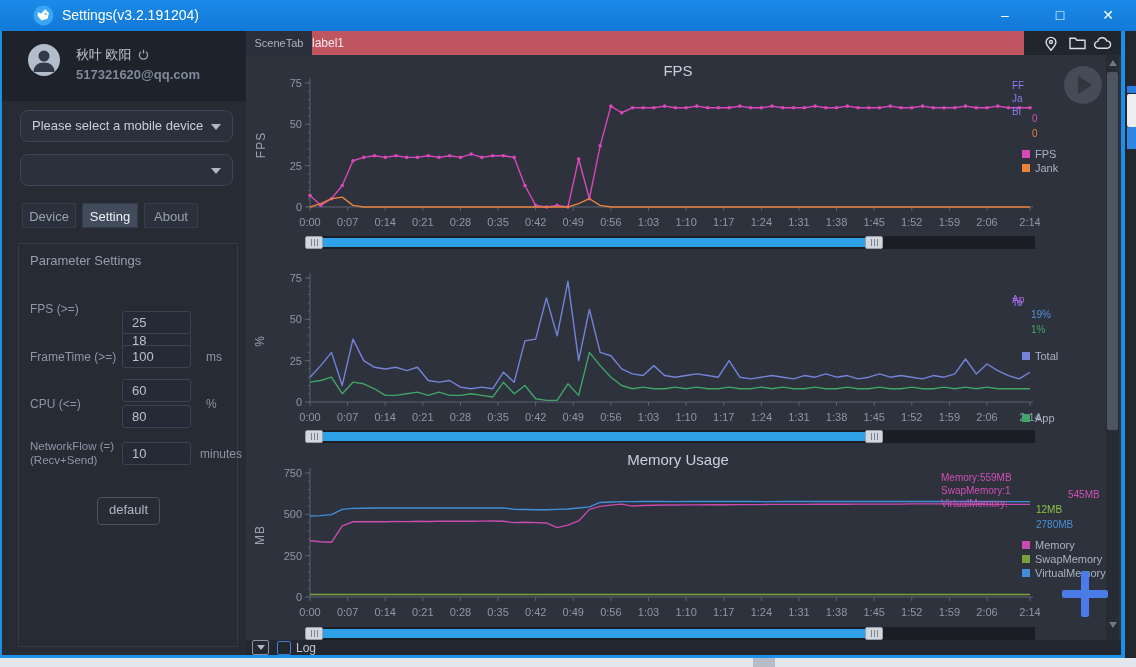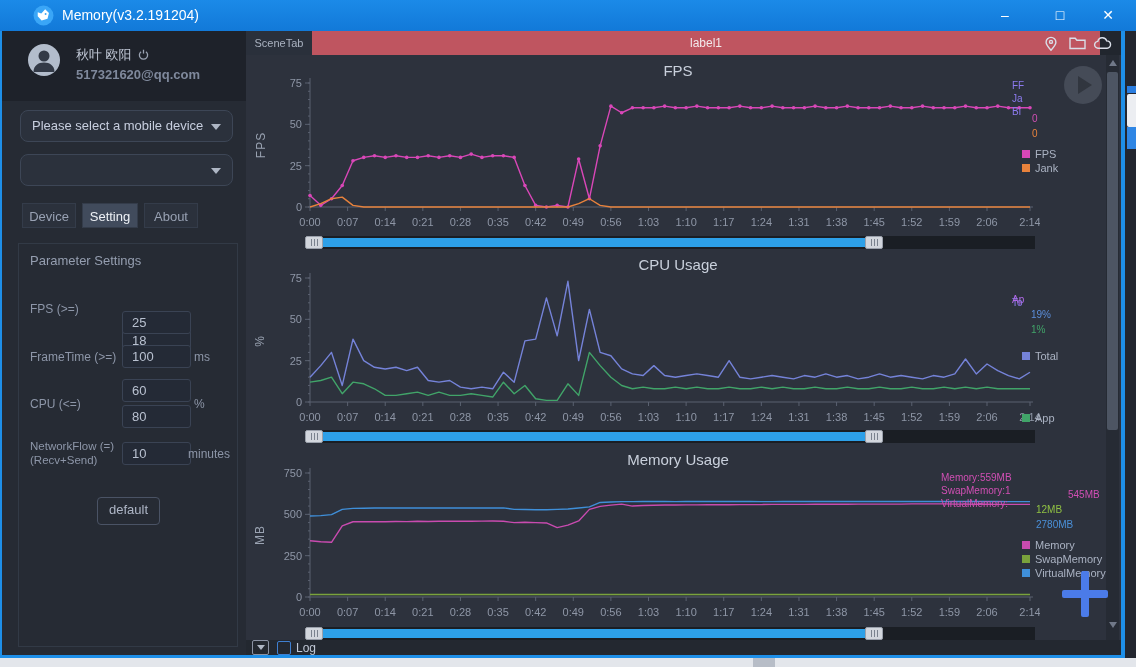--- a/index.html
+++ b/index.html
@@ -27,27 +27,27 @@
   .username{left:76px;top:46px;color:#c3cad8;font-size:13px;display:flex;align-items:center;gap:6px;}
   .useremail{left:76px;top:67px;color:#7f899c;font-size:13px;font-weight:bold;}
   .select{left:20px;width:213px;height:32px;background:#2b313c;border:1px solid #3d4656;border-radius:8px;box-sizing:border-box;color:#c7cede;font-size:13px;line-height:30px;padding-left:11px;}
   .caret{position:absolute;right:11px;top:13px;width:0;height:0;border-left:5px solid transparent;border-right:5px solid transparent;border-top:6px solid #aeb6c4;}
   .tabbtn{top:203px;height:25px;font-size:13px;text-align:center;line-height:25px;background:#2b313c;color:#98a1b3;border:1px solid #343c4a;box-sizing:border-box;}
   .tabbtn.active{background:#414b5c;color:#eef1f6;}
   .panel{left:18px;top:243px;width:220px;height:404px;border:1px solid #323a46;box-sizing:border-box;}
   .p-title{left:30px;top:253px;color:#959eb0;font-size:13px;}
   .p-label{color:#8d96a8;font-size:12px;}
   .p-input{position:absolute;width:58px;height:21px;background:#242a36;border:1px solid #3a4354;border-radius:3px;color:#b9c1d0;font-size:13px;padding:0 0 0 9px;box-sizing:content-box;}
-  .p-suffix{color:#8d96a8;font-size:12px;}
+  .p-suffix{color:#8d96a8;font-size:12px;margin-left:12px;}
   .default-btn{left:97px;top:497px;width:61px;height:26px;background:transparent;border:1px solid #4a5365;border-radius:4px;color:#aeb6c6;font-size:13px;text-align:center;line-height:24px;}
   
   .main-bg{left:246px;top:55px;width:875px;height:585px;background:#2d323d;}
   .scenebar{left:246px;top:31px;width:875px;height:24px;background:#21262e;}
   .scenetab-cell{left:246px;top:31px;width:66px;height:24px;background:#2a303b;color:#aab2c0;font-size:11px;text-align:center;line-height:24px;border-right:1px solid #1a1e25;}
-  .redtab{left:312px;top:31px;width:788px;height:24px;background:#bf5560;color:#f2e8ea;font-size:12px;text-align:center;line-height:24px;}
+  .redtab{left:312px;top:31px;width:712px;height:24px;background:#bf5560;color:#f2e8ea;font-size:12px;text-align:left;line-height:24px;}
   .scene-icon{top:34px;width:19px;height:18px;}
   .bottombar{left:246px;top:640px;width:875px;height:15px;background:#232830;}
   .collapse-btn{left:252px;top:640px;width:15px;height:13px;border:1px solid #8b93a4;border-radius:2px;display:flex;align-items:center;justify-content:center;}
   .collapse-tri{width:0;height:0;border-left:4px solid transparent;border-right:4px solid transparent;border-top:5px solid #aeb6c4;}
   .log-check{left:277px;top:641px;width:12px;height:12px;border:1px solid #3f7fd0;border-radius:2px;}
   .log-label{left:296px;top:641px;color:#c0c8d6;font-size:12px;}
   
   .chart-title{left:246px;width:864px;text-align:center;color:#c9d0dc;font-size:15px;}
   .ylabel{color:#9aa3b2;font-size:12px;letter-spacing:1px;transform:rotate(-90deg);transform-origin:center;}
   .chart-svg{left:270px;width:770px;height:162px;}
@@ -78,21 +78,21 @@
 <div id="app">
 
   <div class="abs titlebar"></div>
   <div class="abs logo">
     <svg width="21" height="21" viewBox="0 0 20 20">
         <circle cx="10" cy="10" r="9.5" fill="#3aa6f7"></circle>
         <path d="M4.5 7l3.4 1.2L11.6 4l3.6 3.6-1.4 5.6-5.6 1.6-3.7-4z" fill="#fff"></path>
         <circle cx="12" cy="8.6" r="0.9" fill="#3aa6f7"></circle>
       </svg>
   </div>
-  <div class="abs title-text">Memory(v3.2.191204)</div>
+  <div class="abs title-text">Settings(v3.2.191204)</div>
   <div class="abs winbtn" style="left:985px;">–</div>
   <div class="abs winbtn" style="left:1040px;">□</div>
   <div class="abs winbtn" style="left:1088px;">✕</div>
 
   <div class="abs bg-sliver"></div>
   <div class="abs sliver-blue1"></div>
   <div class="abs sliver-white"></div>
   <div class="abs sliver-blue2"></div>
   <div class="abs bg-strip-bottom"></div>
   <div class="abs bg-strip-blob"></div>
@@ -169,21 +169,20 @@
         <path d="M2 4.2h5.2l1.7 2.1H17v8.2H2z"></path>
       </svg>
   </div>
   <div class="abs scene-icon" style="left:1093px;">
     <svg width="19" height="18" viewBox="0 0 19 18" fill="none" stroke="#d9dee8" stroke-width="1.4">
         <path d="M5.2 14.2a3.4 3.4 0 0 1-.4-6.8 4.6 4.6 0 0 1 8.9-.5 3.1 3.1 0 0 1 .4 7.3z"></path>
       </svg>
   </div>
 
   <div class="abs chart-title" style="top:62px;">FPS</div>
-  <div class="abs chart-title" style="top:256px;">CPU Usage</div>
   <div class="abs chart-title" style="top:451px;">Memory Usage</div>
   <div class="abs ylabel" style="left:248px;top:138px;">FPS</div>
   <div class="abs ylabel" style="left:254px;top:334px;">%</div>
   <div class="abs ylabel" style="left:250px;top:528px;">MB</div>
 
   <div class="abs chart-svg" style="top:73px;"><svg width="770" height="162" viewBox="0 0 770 162">
         <line x1="40" y1="5" x2="40" y2="134" stroke="#5a6170"></line>
         <line x1="40" y1="134" x2="763" y2="134" stroke="#5a6170"></line>
         <line x1="38" y1="134" x2="40" y2="134" stroke="#5a6170"></line>
         <line x1="38" y1="125.73333333333333" x2="40" y2="125.73333333333333" stroke="#5a6170"></line>

